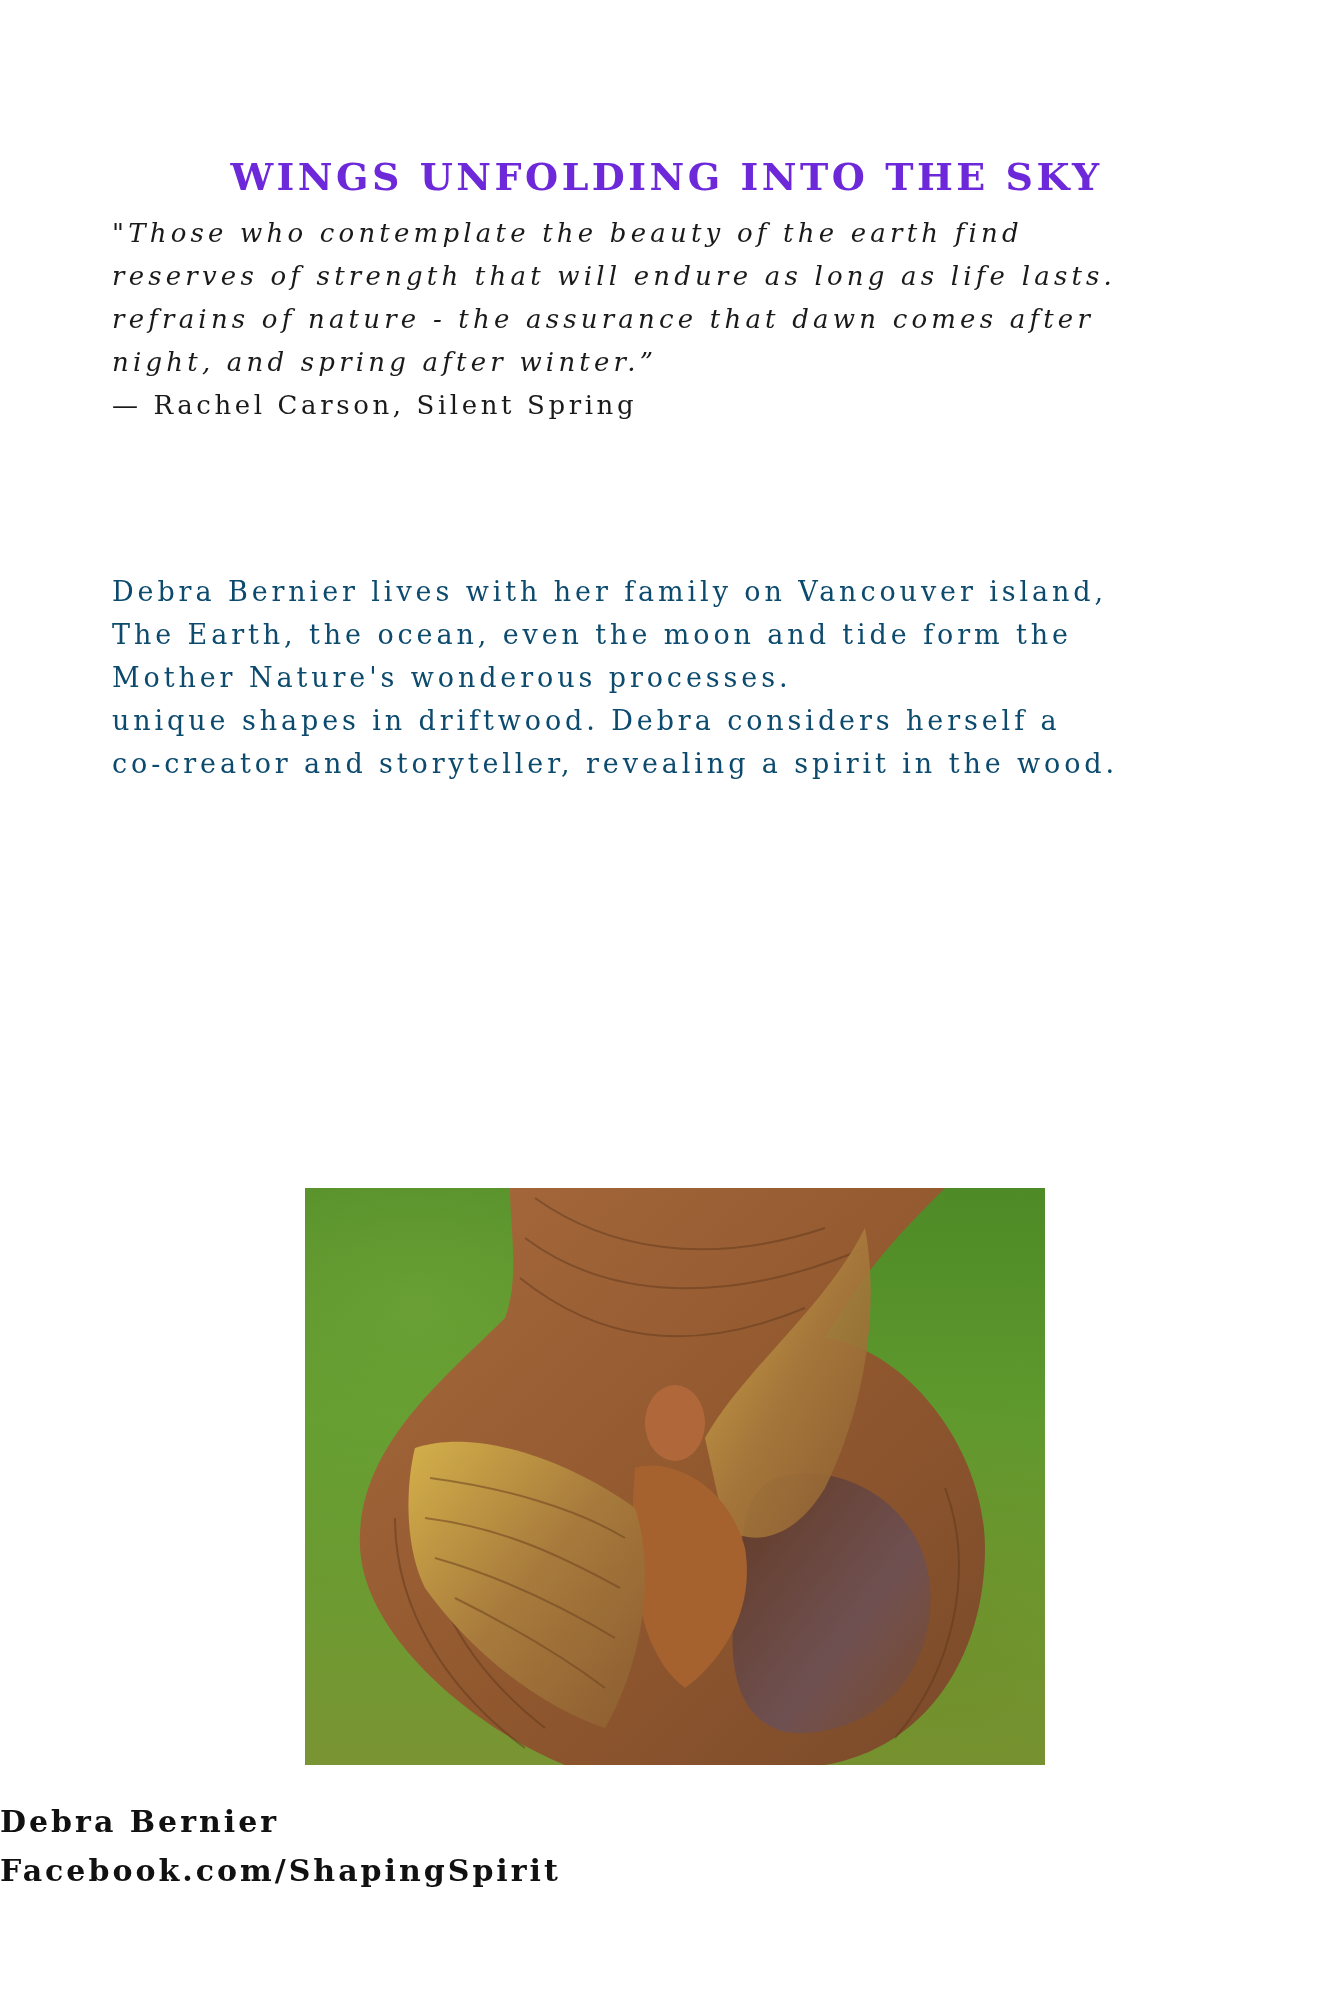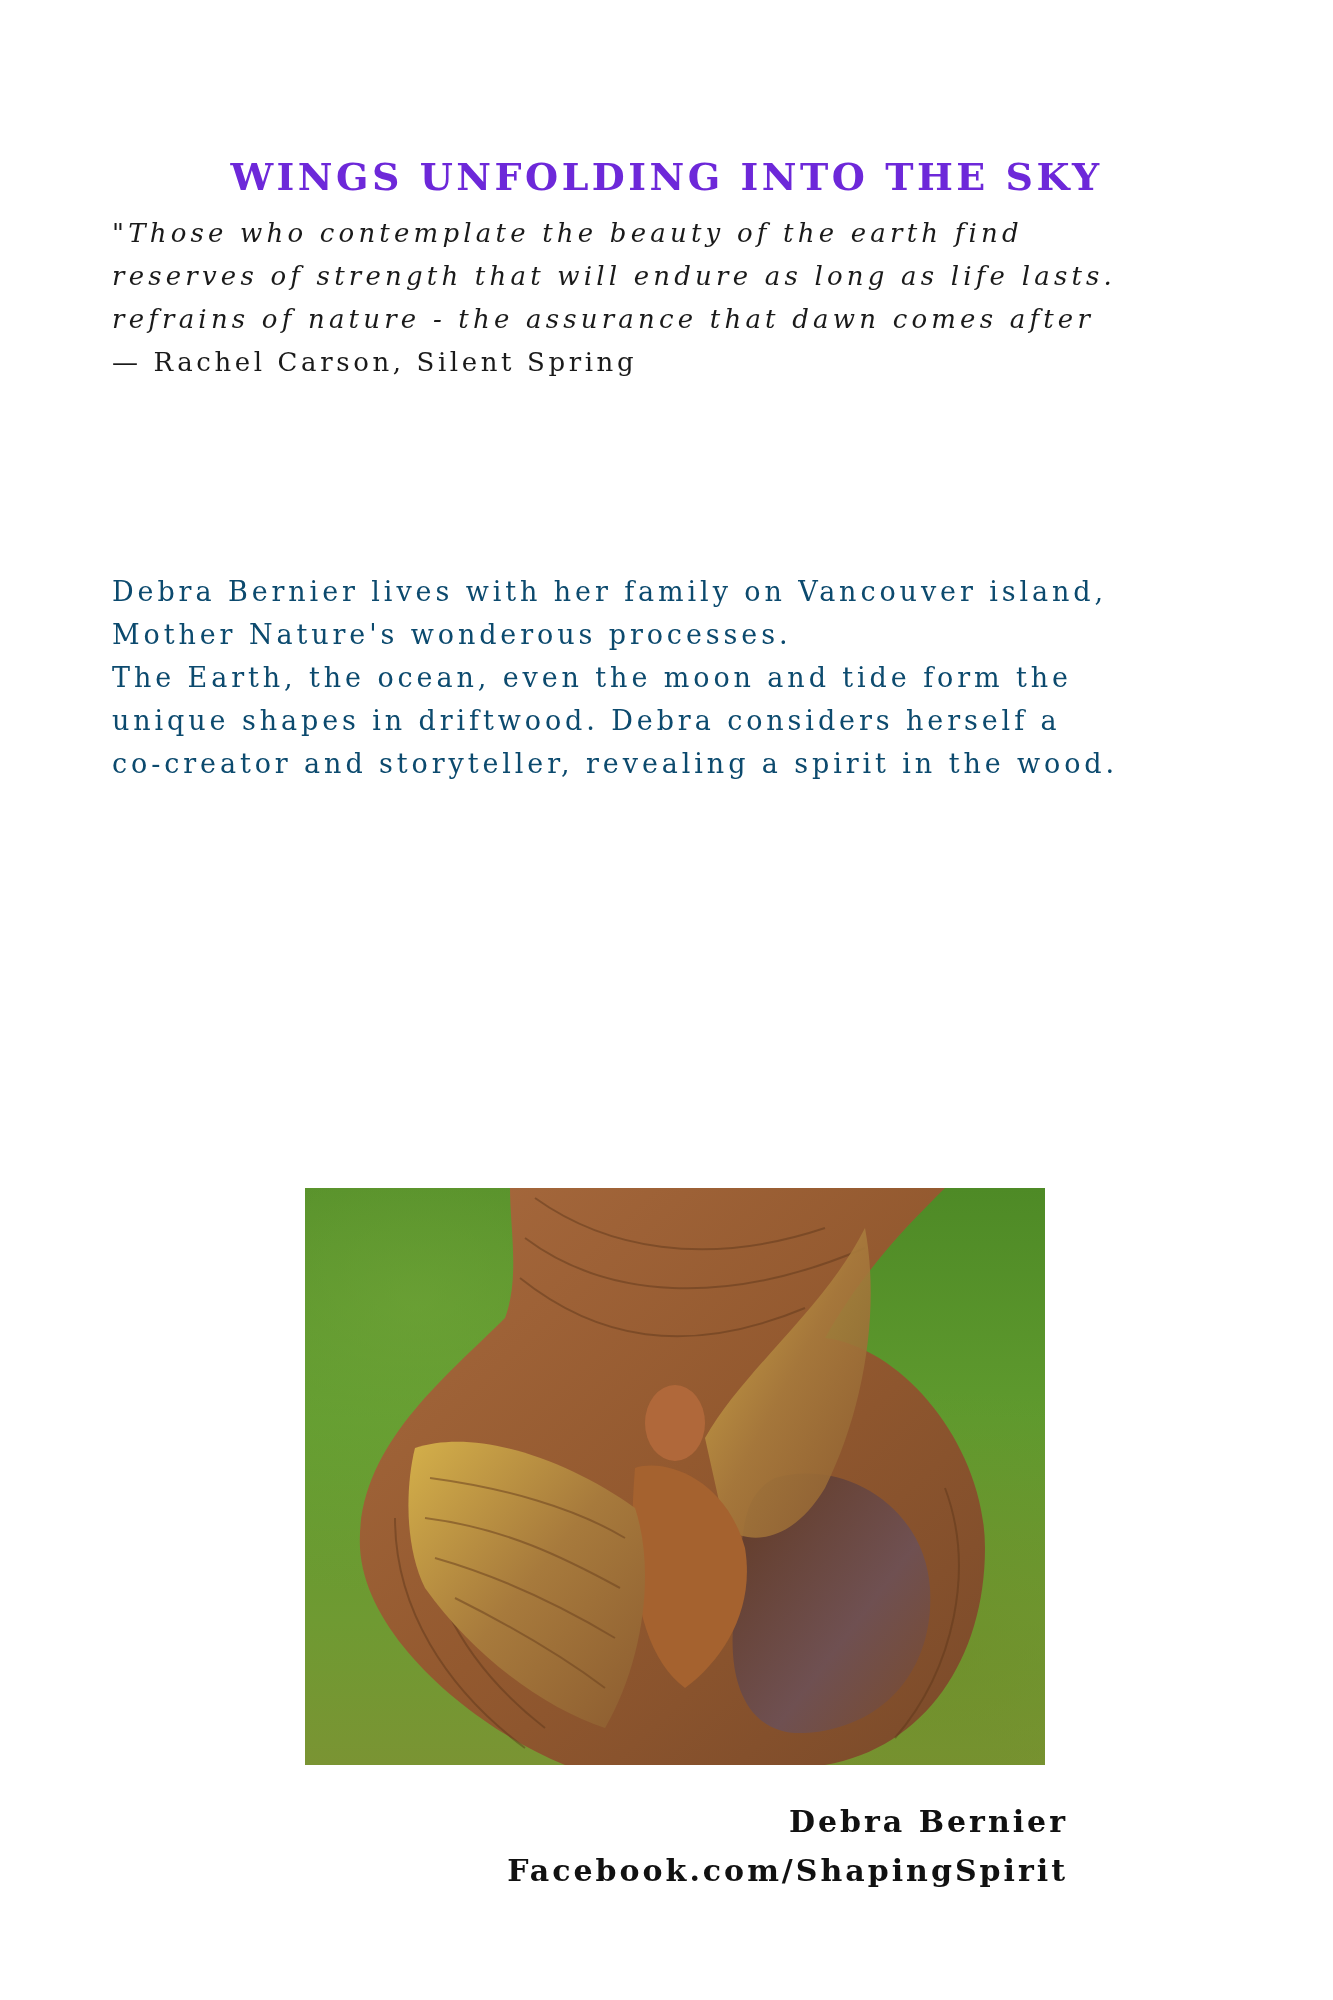--- a/index.html
+++ b/index.html
@@ -24,42 +24,43 @@
   .photo {
     position: absolute; left: 305px; top: 1188px; width: 740px; height: 577px;
     overflow: hidden;
     background:
       radial-gradient(ellipse at 15% 20%, rgba(120,170,60,0.55), rgba(0,0,0,0) 45%),
       radial-gradient(ellipse at 85% 80%, rgba(110,140,40,0.6), rgba(0,0,0,0) 40%),
       linear-gradient(180deg, #4e8a26 0%, #5f9a2e 40%, #6f9a32 75%, #7a9433 100%);
   }
   .photo svg { position: absolute; left: 0; top: 0; width: 740px; height: 577px; }
   .footer {
-    position: absolute; left: 0; top: 1798px; width: 1068px; text-align: right;
+    position: absolute; left: 0; top: 1798px; width: 1068px; text-align: left;
     font-family: "DejaVu Serif", serif; font-weight: bold; font-size: 30px;
     letter-spacing: 3px; line-height: 48.5px; color: #111;
   }
   .footer .line { display: block; }
 </style>
 </head>
 <body>
 
 <h1 class="title">WINGS UNFOLDING INTO THE SKY</h1>
 
 <div class="quote">
   <span class="line">"Those who contemplate the beauty of the earth find</span>
   <span class="line">reserves of strength that will endure as long as life lasts.</span>
   <span class="line">refrains of nature - the assurance that dawn comes after</span>
+  <span class="line">night, and spring after winter.”</span>
   <span class="line attrib">— Rachel Carson, Silent Spring</span>
 </div>
 
 <div class="body-text">
   <span class="line">Debra Bernier lives with her family on Vancouver island,</span>
+  <span class="line">The Earth, the ocean, even the moon and tide form the</span>
   <span class="line">Mother Nature's wonderous processes.</span>
-  <span class="line">The Earth, the ocean, even the moon and tide form the</span>
   <span class="line">unique shapes in driftwood. Debra considers herself a</span>
   <span class="line">co-creator and storyteller, revealing a spirit in the wood.</span>
 </div>
 
 <div class="photo" title="Driftwood sculpture of a winged woman with golden-tipped wings against green grass">
   <svg viewBox="0 0 740 577" xmlns="http://www.w3.org/2000/svg">
     <defs>
       <linearGradient id="wood" x1="0" y1="0" x2="1" y2="1">
         <stop offset="0" stop-color="#a86a3e"></stop>
         <stop offset="0.5" stop-color="#93592f"></stop>

